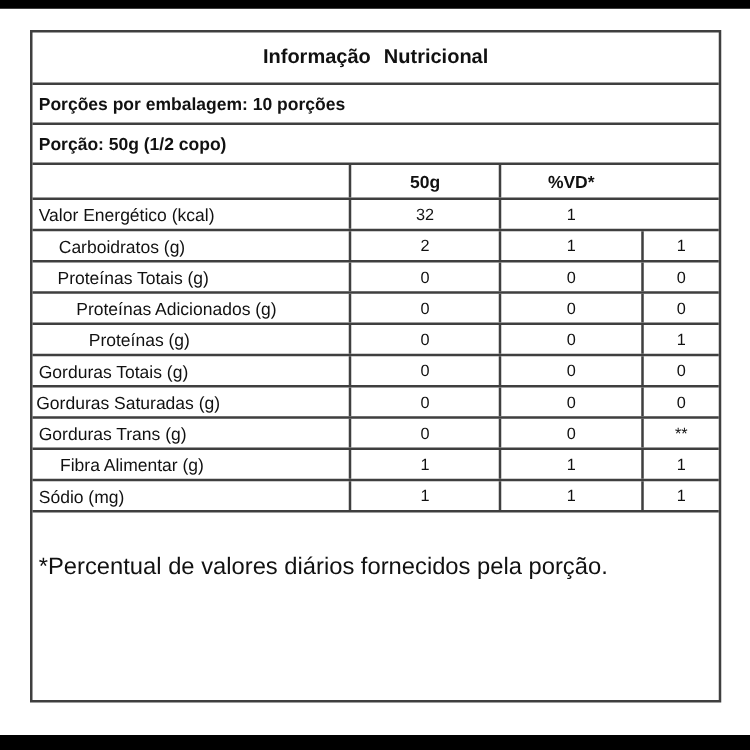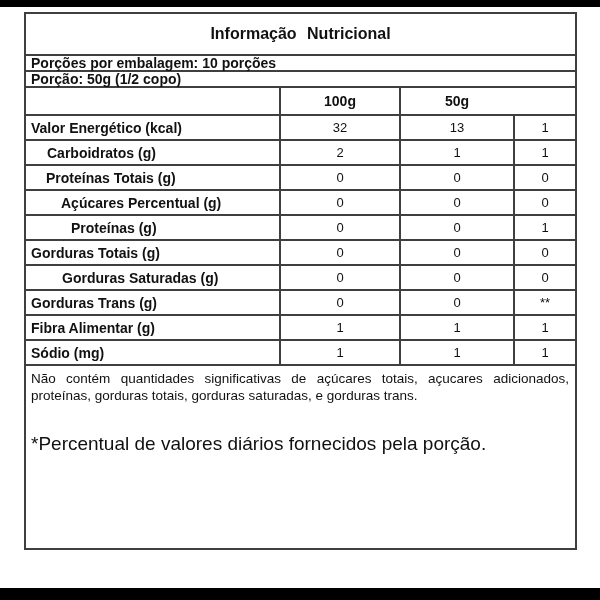--- a/index.html
+++ b/index.html
@@ -10,41 +10,41 @@
   body{
     width:600px;height:600px;position:relative;overflow:hidden;
     background:#ffffff;color:var(--txt);
     font-family:"Liberation Sans",sans-serif;
   }
   .edge-bar{position:absolute;left:0;width:600px;background:#000;}
   .edge-bar.top{top:0;height:7px;}
   .edge-bar.bottom{top:588px;height:12px;}
 
   .panel{
-    position:absolute;left:24px;top:12px;width:553px;height:538px;
+    position:absolute;left:24px;top:24px;width:553px;height:538px;
     border:2px solid var(--bc);background:#fff;box-sizing:border-box;
   }
   .row{box-sizing:border-box;border-bottom:2px solid var(--bc);}
 
   .title-row{
     height:42px;display:flex;align-items:center;justify-content:center;
     font-weight:bold;font-size:16px;word-spacing:6px;
   }
   .serving-row{
-    height:16px;display:flex;align-items:center;
+    height:32px;display:flex;align-items:center;
     padding-left:5px;font-weight:bold;font-size:14px;
   }
   .grid4{
     display:grid;grid-template-columns:253px 120px 114px 1fr;
   }
   .head-row{height:28px;}
   .data-row{height:25px;}
   .cell{display:flex;align-items:center;box-sizing:border-box;overflow:hidden;}
   .cell.val{justify-content:center;border-left:2px solid var(--bc);font-size:13px;}
-  .cell.name{font-weight:bold;font-size:14px;padding-left:5px;white-space:nowrap;}
+  .cell.name{font-weight:normal;font-size:14px;padding-left:5px;white-space:nowrap;}
   .head-row .cell{justify-content:center;font-weight:bold;font-size:14px;}
   .head-row .cell.first{border-left:none;}
 
   .footer{
     box-sizing:border-box;height:166px;padding:4px 6px 0 5px;
   }
   .footer p{margin:0;}
   .fine-print{font-size:13.5px;line-height:1.26;text-align:justify;}
   .dv-note{font-size:19px;margin-top:29px !important;}
   .claims{font-size:17px;font-weight:bold;letter-spacing:-0.2px;margin-top:21px !important;white-space:nowrap;}
@@ -57,96 +57,94 @@
 <div class="panel">
 
   <div class="row title-row">Informação Nutricional</div>
 
   <div class="row serving-row">Porções por embalagem: 10 porções</div>
 
   <div class="row serving-row">Porção: 50g (1/2 copo)</div>
 
   <div class="row grid4 head-row">
     <div class="cell first"></div>
-    <div class="cell val">100g</div>
     <div class="cell val">50g</div>
+    <div class="cell val">%VD*</div>
   </div>
 
   <div id="rows-host">
     <div class="row grid4 data-row">
       <div class="cell name" style="padding-left: 5px;">Valor Energético (kcal)</div>
       <div class="cell val">32</div>
-      <div class="cell val">13</div>
       <div class="cell val">1</div>
     </div>
 
     <div class="row grid4 data-row">
       <div class="cell name" style="padding-left: 5px; margin-left: 16px;">Carboidratos (g)</div>
       <div class="cell val">2</div>
       <div class="cell val">1</div>
       <div class="cell val">1</div>
     </div>
 
     <div class="row grid4 data-row">
       <div class="cell name" style="padding-left: 20px;">Proteínas Totais (g)</div>
       <div class="cell val">0</div>
       <div class="cell val">0</div>
       <div class="cell val">0</div>
     </div>
 
     <div class="row grid4 data-row">
-      <div class="cell name" style="padding-left: 35px;">Açúcares Percentual (g)</div>
+      <div class="cell name" style="padding-left: 35px;">Proteínas Adicionados (g)</div>
       <div class="cell val">0</div>
       <div class="cell val">0</div>
       <div class="cell val">0</div>
     </div>
 
     <div class="row grid4 data-row">
       <div class="cell name" style="padding-left: 5px; margin-left: 40px;">Proteínas (g)</div>
       <div class="cell val">0</div>
       <div class="cell val">0</div>
       <div class="cell val">1</div>
     </div>
 
     <div class="row grid4 data-row">
       <div class="cell name" style="padding-left: 5px;">Gorduras Totais (g)</div>
       <div class="cell val">0</div>
       <div class="cell val">0</div>
       <div class="cell val">0</div>
     </div>
 
     <div class="row grid4 data-row">
-      <div class="cell name" style="padding-left: 36px;">Gorduras Saturadas (g)</div>
+      <div class="cell name" style="padding-left: 3px;">Gorduras Saturadas (g)</div>
       <div class="cell val">0</div>
       <div class="cell val">0</div>
       <div class="cell val">0</div>
     </div>
 
     <div class="row grid4 data-row">
       <div class="cell name" style="">Gorduras Trans (g)</div>
       <div class="cell val">0</div>
       <div class="cell val">0</div>
       <div class="cell val">**</div>
     </div>
 
     <div class="row grid4 data-row">
-      <div class="cell name" style="padding-left: 5px;">Fibra Alimentar (g)</div>
+      <div class="cell name" style="padding-left: 22px;">Fibra Alimentar (g)</div>
       <div class="cell val">1</div>
       <div class="cell val">1</div>
       <div class="cell val">1</div>
     </div>
 
     <div class="row grid4 data-row">
       <div class="cell name" style="padding-left: 5px;">Sódio (mg)</div>
       <div class="cell val">1</div>
       <div class="cell val">1</div>
       <div class="cell val">1</div>
     </div>
   </div>
 
   <div class="footer">
-    <p class="fine-print">Não contém quantidades significativas de açúcares totais, açucares adicionados, proteínas, gorduras totais, gorduras saturadas, e gorduras trans.</p>
     <p class="dv-note">*Percentual de valores diários fornecidos pela porção.</p>
   </div>
 
 </div>
 
 <div class="edge-bar bottom"></div>
 
 </body></html>

